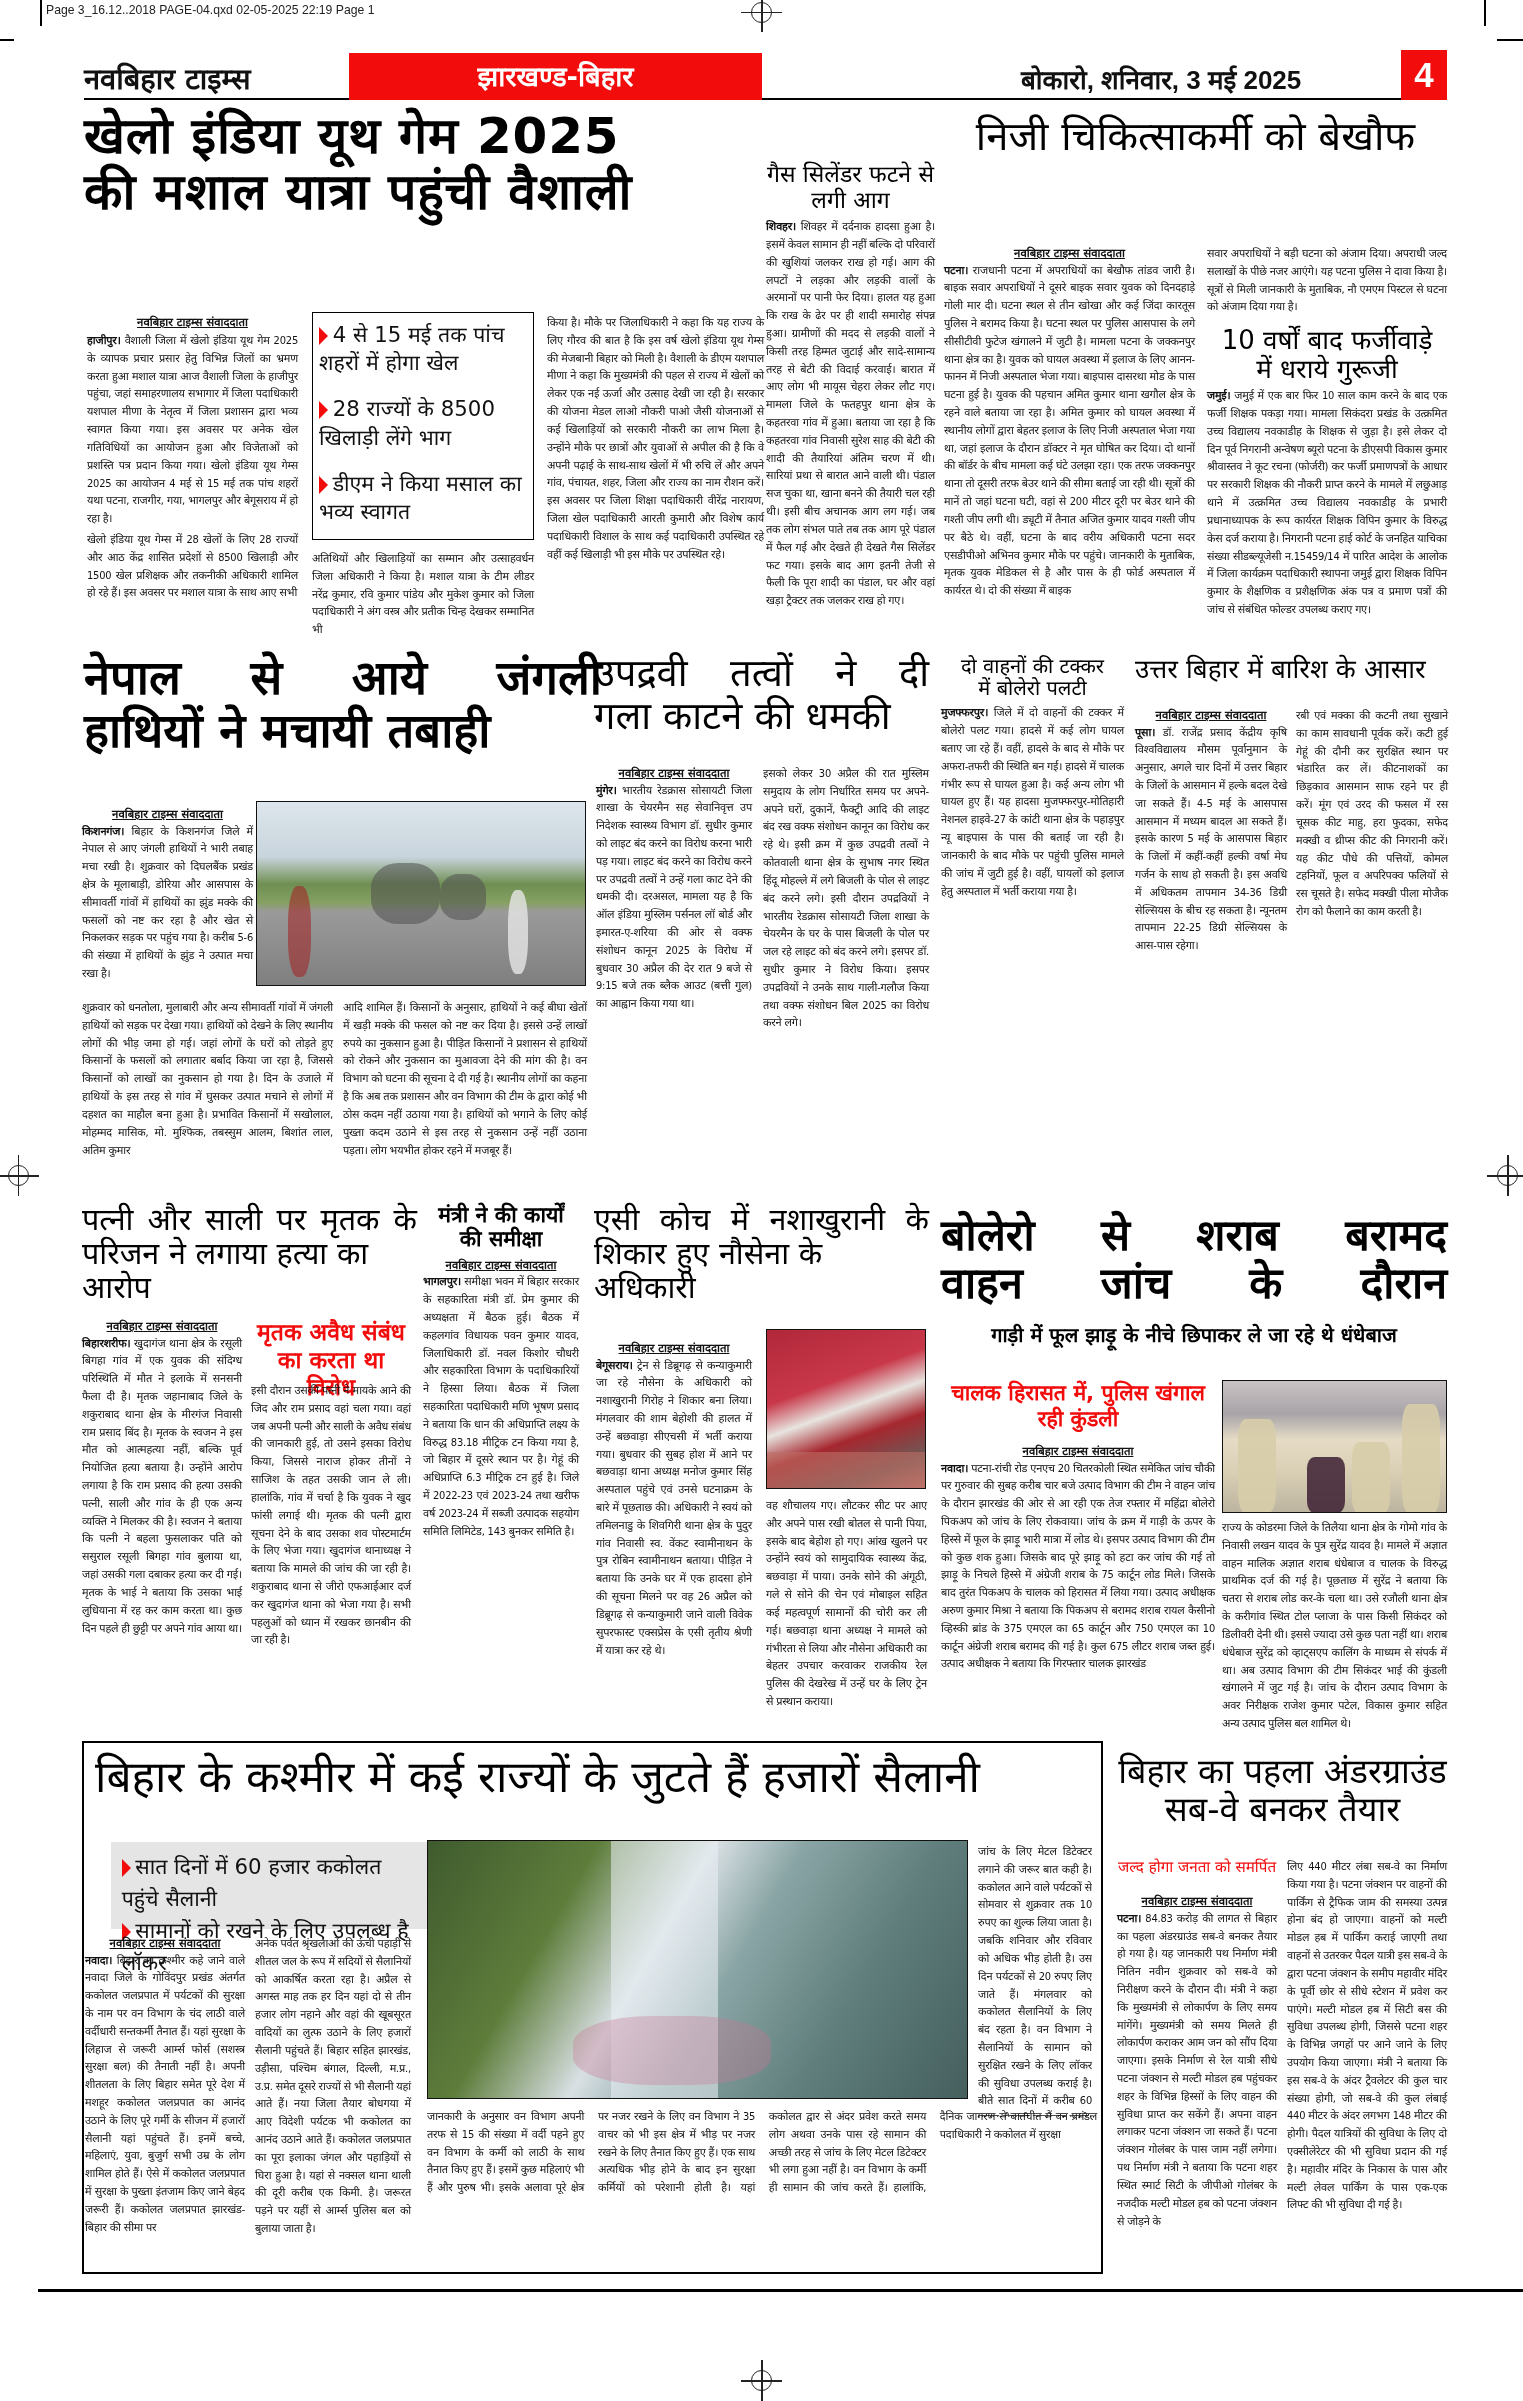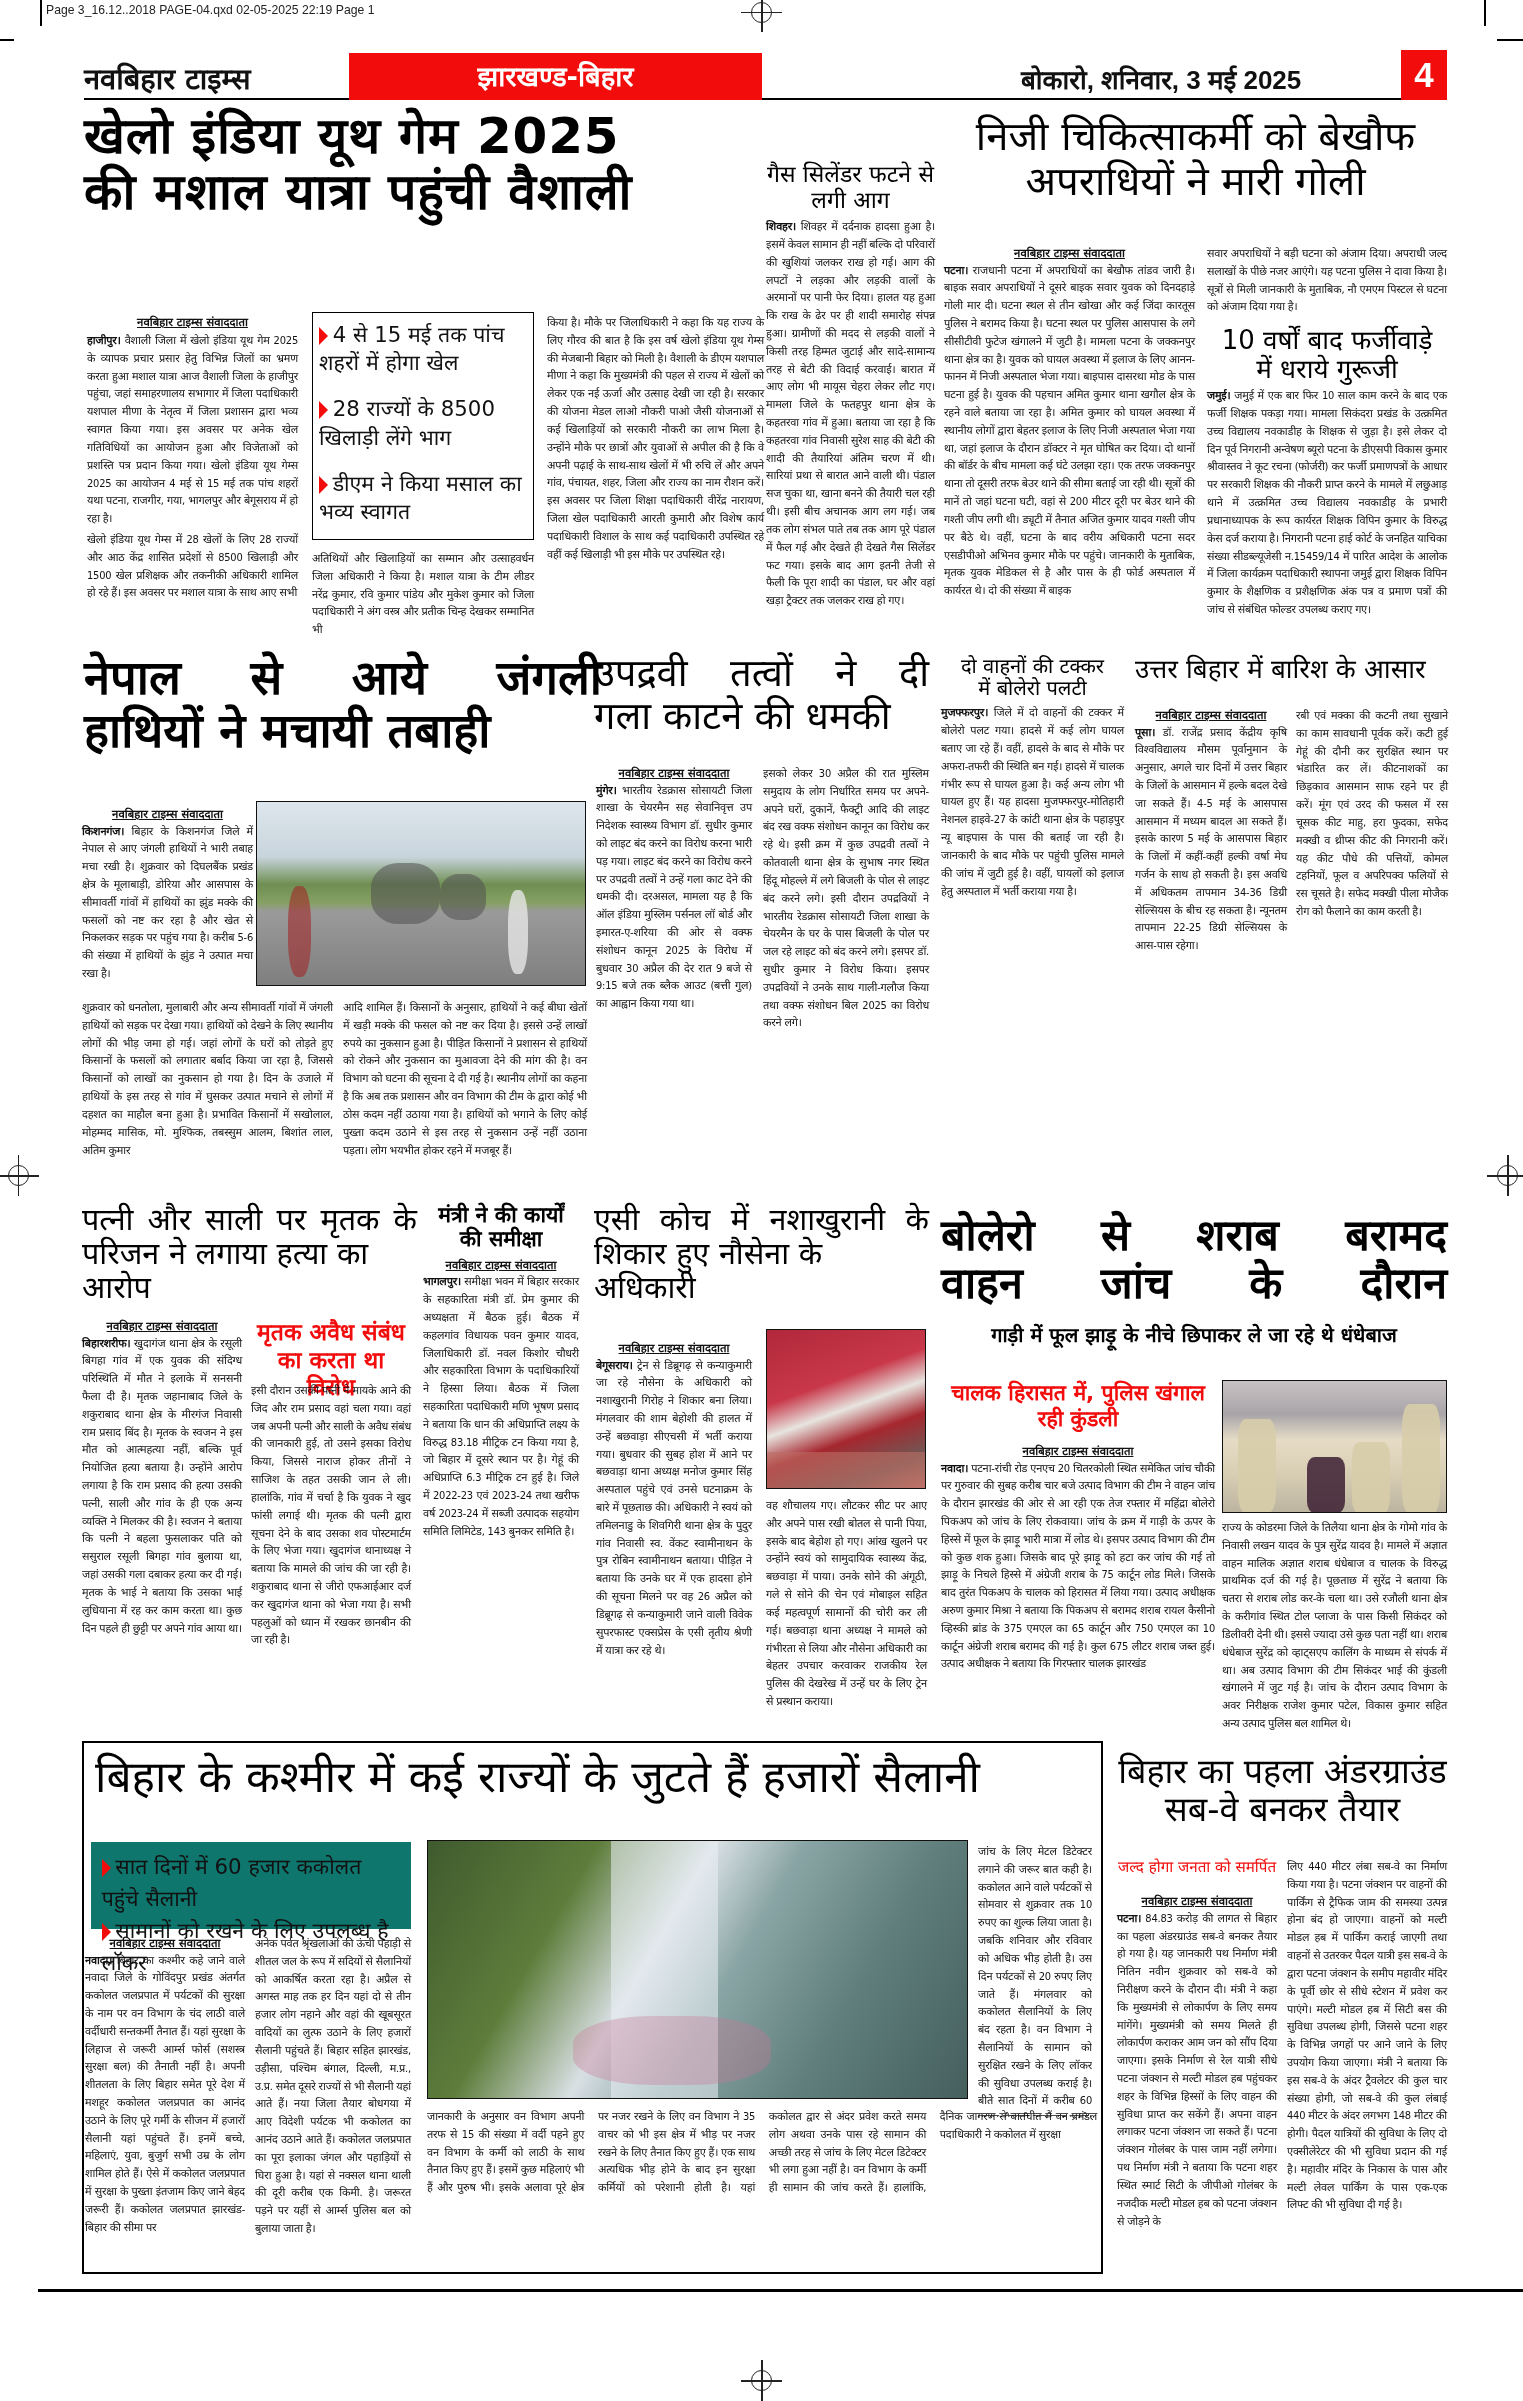--- a/index.html
+++ b/index.html
@@ -39,21 +39,21 @@
   .arrow { display: inline-block; width: 0; height: 0; border-top: 9.1px solid transparent; border-bottom: 9.1px solid transparent; border-left: 9.1px solid #f20c0c; margin-right: 4.6px; vertical-align: middle; }
 
   .photo { position: absolute; border: 1.5px solid #111; overflow: hidden; }
   .photo-elephants { background: linear-gradient(180deg, #dde6ec 0%, #c8d4dc 30%, #6f8f52 45%, #86a063 55%, #9a9a9a 60%, #7f7f7f 100%); }
   .photo-train { background: linear-gradient(160deg, #b1283a 0%, #c8384a 35%, #e7e4df 50%, #a6272f 65%, #6d5b57 85%, #c07a70 100%); }
   .photo-police { background: linear-gradient(180deg, #c9c2c4 0%, #a8a4a8 25%, #e6dcc6 45%, #d9cfb4 70%, #bdb4a1 100%); }
   .photo-falls { background: linear-gradient(120deg, #3f5b2e 0%, #5e7d3b 25%, #d9e0e4 42%, #8aa5a5 55%, #5f7e7c 75%, #455f5d 100%); }
   .photo-shape { position: absolute; background: rgba(80,80,80,0.55); border-radius: 40%; }
 
   .framed { position: absolute; border: 2.3px solid #000; }
-  .pink-box { background: #0f766e; padding: 9.1px 10.7px; }
+  .pink-box { background: #e5e5e5; padding: 9.1px 10.7px; margin-left: 20px; }
   .pink-box .hi { font-size: 21.3px; line-height: 1.5; }
   .rule { position: absolute; background: #000; }
 </style>
 </head>
 <body>
 
 <div class="slug">Page 3_16.12..2018 PAGE-04.qxd  02-05-2025  22:19  Page 1</div>
 <div class="crop" style="left:40px;top:0;width:1.5px;height:26px"></div>
 <div class="crop" style="left:0;top:39px;width:13.7px;height:1.5px"></div>
 <div class="crop" style="left:1484px;top:0;width:1.5px;height:26px"></div>
@@ -90,21 +90,20 @@
 <div class="blk body" style="left:312px;top:550px;width:222px;">अतिथियों और खिलाड़ियों का सम्मान और उत्साहवर्धन जिला अधिकारी ने किया है। मशाल यात्रा के टीम लीडर नरेंद्र कुमार, रवि कुमार पांडेय और मुकेश कुमार को जिला पदाधिकारी ने अंग वस्त्र और प्रतीक चिन्ह देखकर सम्मानित भी</div>
 <div class="blk body" style="left:547px;top:314px;width:217px;">किया है। मौके पर जिलाधिकारी ने कहा कि यह राज्य के लिए गौरव की बात है कि इस वर्ष खेलो इंडिया यूथ गेम्स की मेजबानी बिहार को मिली है। वैशाली के डीएम यशपाल मीणा ने कहा कि मुख्यमंत्री की पहल से राज्य में खेलों को लेकर एक नई ऊर्जा और उत्साह देखी जा रही है। सरकार की योजना मेडल लाओ नौकरी पाओ जैसी योजनाओं से कई खिलाड़ियों को सरकारी नौकरी का लाभ मिला है। उन्होंने मौके पर छात्रों और युवाओं से अपील की है कि वे अपनी पढ़ाई के साथ-साथ खेलों में भी रुचि लें और अपने गांव, पंचायत, शहर, जिला और राज्य का नाम रौशन करें। इस अवसर पर जिला शिक्षा पदाधिकारी वीरेंद्र नारायण, जिला खेल पदाधिकारी आरती कुमारी और विशेष कार्य पदाधिकारी विशाल के साथ कई पदाधिकारी उपस्थित रहे वहीं कई खिलाड़ी भी इस मौके पर उपस्थित रहे।</div>
 
 <section class="blk" style="left:766px;top:114px;width:169px;margin-top:48px;">
   <h2 class="hl sm">गैस सिलेंडर फटने से लगी आग</h2>
   <div class="body" style="margin-top:4.6px"><span class="dateline">शिवहर।</span> <span>शिवहर में दर्दनाक हादसा हुआ है। इसमें केवल सामान ही नहीं बल्कि दो परिवारों की खुशियां जलकर राख हो गई। आग की लपटों ने लड़का और लड़की वालों के अरमानों पर पानी फेर दिया। हालत यह हुआ कि राख के ढेर पर ही शादी समारोह संपन्न हुआ। ग्रामीणों की मदद से लड़की वालों ने किसी तरह हिम्मत जुटाई और सादे-सामान्य तरह से बेटी की विदाई करवाई। बारात में आए लोग भी मायूस चेहरा लेकर लौट गए। मामला जिले के फतहपुर थाना क्षेत्र के कहतरवा गांव में हुआ। बताया जा रहा है कि कहतरवा गांव निवासी सुरेश साह की बेटी की शादी की तैयारियां अंतिम चरण में थी। सारियां प्रथा से बारात आने वाली थी। पंडाल सज चुका था, खाना बनने की तैयारी चल रही थी। इसी बीच अचानक आग लग गई। जब तक लोग संभल पाते तब तक आग पूरे पंडाल में फैल गई और देखते ही देखते गैस सिलेंडर फट गया। इसके बाद आग इतनी तेजी से फैली कि पूरा शादी का पंडाल, घर और वहां खड़ा ट्रैक्टर तक जलकर राख हो गए।</span></div>
 </section>
 
 <section class="blk" style="left:944px;top:114px;width:503px;">
   <h1 class="hl md center" style="font-size:40px">निजी चिकित्साकर्मी को बेखौफ</h1>
-  <h1 class="hl md center" style="font-size:40px">अपराधियों ने मारी गोली</h1>
 </section>
 <div class="blk" style="left:944px;top:245px;width:251px;">
   <div class="byline">नवबिहार टाइम्स संवाददाता</div>
   <div class="body"><span class="dateline">पटना।</span> <span>राजधानी पटना में अपराधियों का बेखौफ तांडव जारी है। बाइक सवार अपराधियों ने दूसरे बाइक सवार युवक को दिनदहाड़े गोली मार दी। घटना स्थल से तीन खोखा और कई जिंदा कारतूस पुलिस ने बरामद किया है। घटना स्थल पर पुलिस आसपास के लगे सीसीटीवी फुटेज खंगालने में जुटी है। मामला पटना के जक्कनपुर थाना क्षेत्र का है। युवक को घायल अवस्था में इलाज के लिए आनन-फानन में निजी अस्पताल भेजा गया। बाइपास दासरथा मोड के पास घटना हुई है। युवक की पहचान अमित कुमार थाना खगौल क्षेत्र के रहने वाले बताया जा रहा है। अमित कुमार को घायल अवस्था में स्थानीय लोगों द्वारा बेहतर इलाज के लिए निजी अस्पताल भेजा गया था, जहां इलाज के दौरान डॉक्टर ने मृत घोषित कर दिया। दो थानों की बॉर्डर के बीच मामला कई घंटे उलझा रहा। एक तरफ जक्कनपुर थाना तो दूसरी तरफ बेउर थाने की सीमा बताई जा रही थी। सूत्रों की मानें तो जहां घटना घटी, वहां से 200 मीटर दूरी पर बेउर थाने की गश्ती जीप लगी थी। ड्यूटी में तैनात अजित कुमार यादव गश्ती जीप पर बैठे थे। वहीं, घटना के बाद वरीय अधिकारी पटना सदर एसडीपीओ अभिनव कुमार मौके पर पहुंचे। जानकारी के मुताबिक, मृतक युवक मेडिकल से है और पास के ही फोर्ड अस्पताल में कार्यरत थे। दो की संख्या में बाइक</span></div>
 </div>
 <div class="blk body" style="left:1207px;top:245px;width:240px;">सवार अपराधियों ने बड़ी घटना को अंजाम दिया। अपराधी जल्द सलाखों के पीछे नजर आएंगे। यह पटना पुलिस ने दावा किया है। सूत्रों से मिली जानकारी के मुताबिक, नौ एमएम पिस्टल से घटना को अंजाम दिया गया है।</div>
 
 <section class="blk" style="left:1207px;top:326px;width:240px;">
   <h2 class="hl md center" style="font-size:26px">10 वर्षों बाद फर्जीवाड़े</h2>
   <h2 class="hl md center" style="font-size:26px">में धराये गुरूजी</h2>

